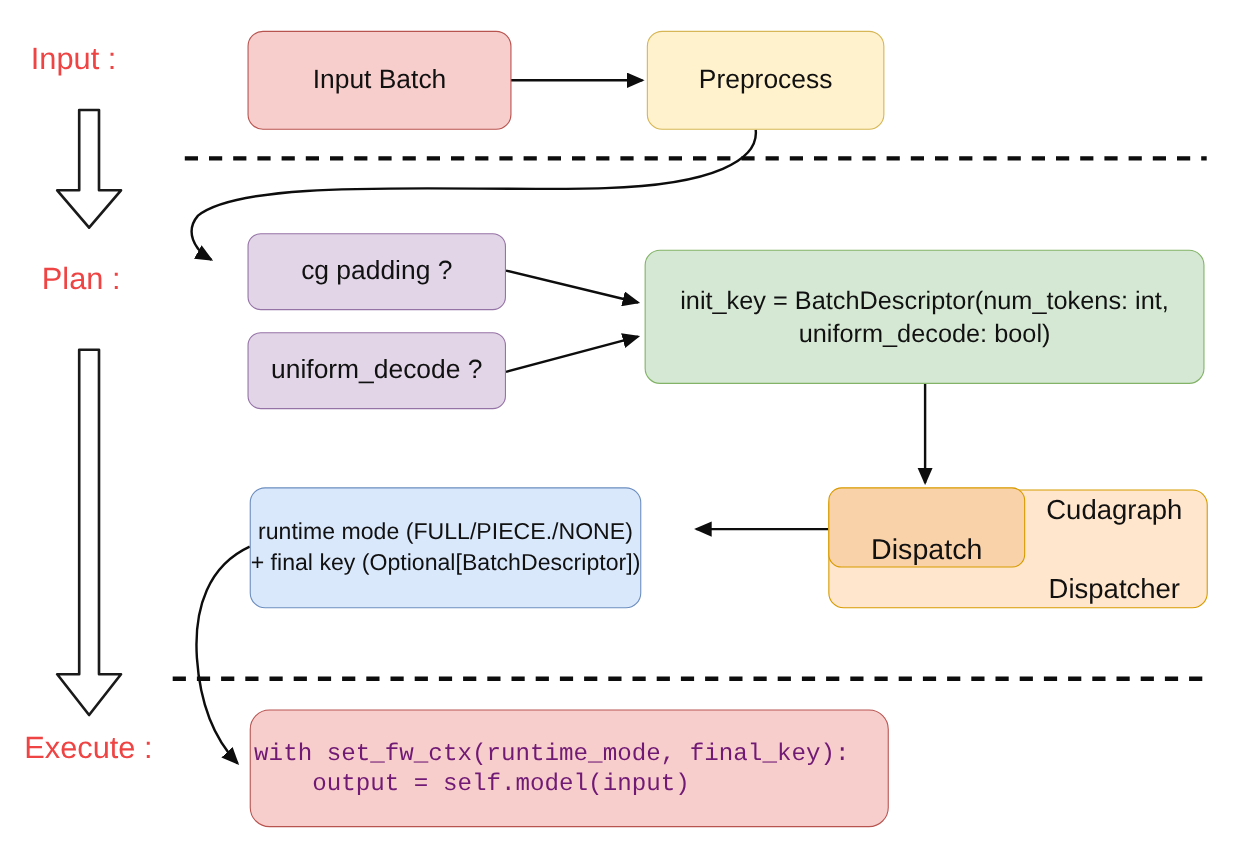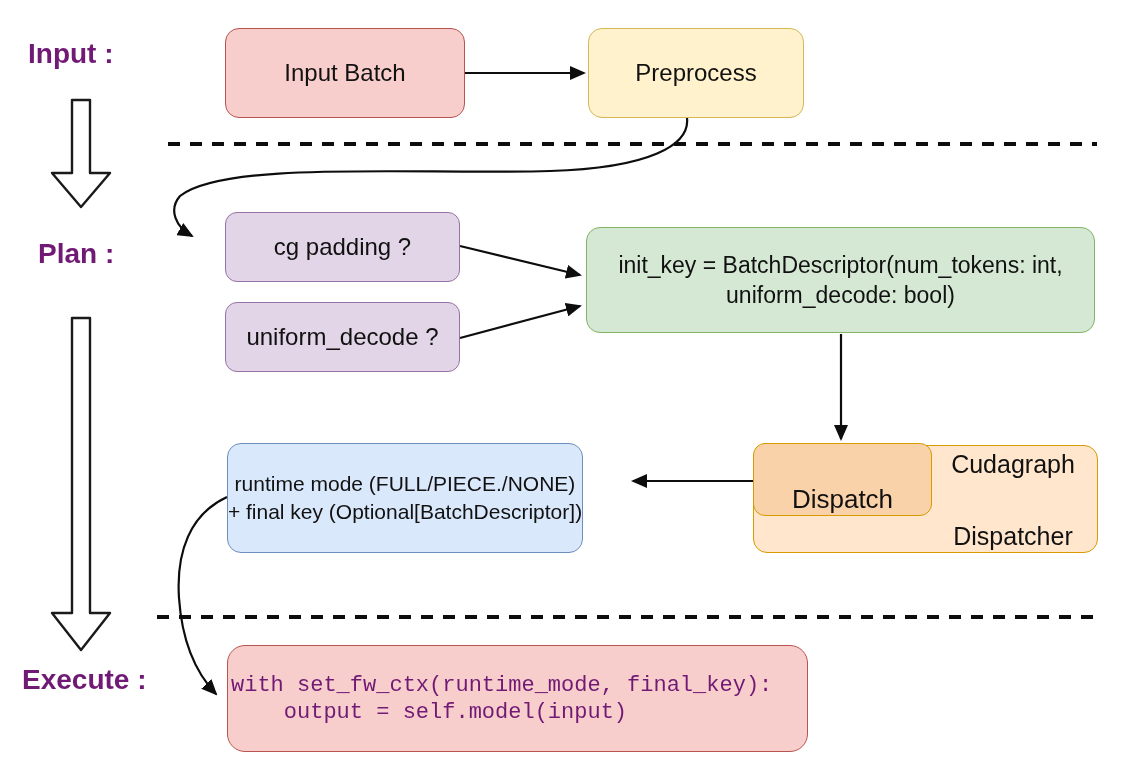--- a/index.html
+++ b/index.html
@@ -1,21 +1,21 @@
 <!DOCTYPE html>
 <html><head>
 <meta charset="utf-8">
 <style>
   html,body{margin:0;padding:0;background:#ffffff;}
   #canvas{
     position:relative;width:1142px;height:770px;background:#ffffff;
     font-family:"Liberation Sans",sans-serif;color:#111;overflow:hidden;
   }
   #wires{position:absolute;left:0;top:0;width:1142px;height:770px;}
-  .stage-label{position:absolute;font-weight:bold;font-size:28px;color:#701a75;white-space:nowrap;text-align:right;}
+  .stage-label{position:absolute;font-weight:normal;font-size:28px;color:#ef4444;white-space:nowrap;text-align:right;}
   .node{
     position:absolute;box-sizing:border-box;border-radius:14px;
     display:flex;flex-direction:column;align-items:center;justify-content:center;
     text-align:center;white-space:nowrap;
   }
   .red    {background:#f8cecc;border:1.6px solid #b85450;}
   .yellow {background:#fff2cc;border:1.6px solid #d6b656;}
   .purple {background:#e1d5e7;border:1.6px solid #9673a6;border-radius:12px;}
   .green  {background:#d5e8d4;border:1.6px solid #82b366;}
   .blue   {background:#dae8fc;border:1.6px solid #6c8ebf;}
@@ -73,21 +73,21 @@
     <span>Preprocess</span>
   </div>
 
   <div class="node purple fs24" style="left:225px;top:212px;width:235px;height:70px;">
     <span>cg padding ?</span>
   </div>
   <div class="node purple fs24" style="left:225px;top:302px;width:235px;height:70px;">
     <span>uniform_decode ?</span>
   </div>
 
-  <div class="node green node-init-key" style="left:586px;top:227px;width:509px;height:106px;">
+  <div class="node green node-init-key" style="left:586px;top:227px;width:509px;height:122px;">
     <div>init_key = BatchDescriptor(num_tokens: int,</div>
     <div>uniform_decode: bool)</div>
   </div>
 
   <div class="node orange" style="left:753px;top:445px;width:345px;height:108px;"></div>
   <div class="node peach node-dispatch" style="left:753px;top:443px;width:179px;height:73px;">
     <span>Dispatch</span>
   </div>
   <div class="dispatcher-label" style="left:928px;top:449px;width:170px;height:102px;">
     <div>Cudagraph</div>

